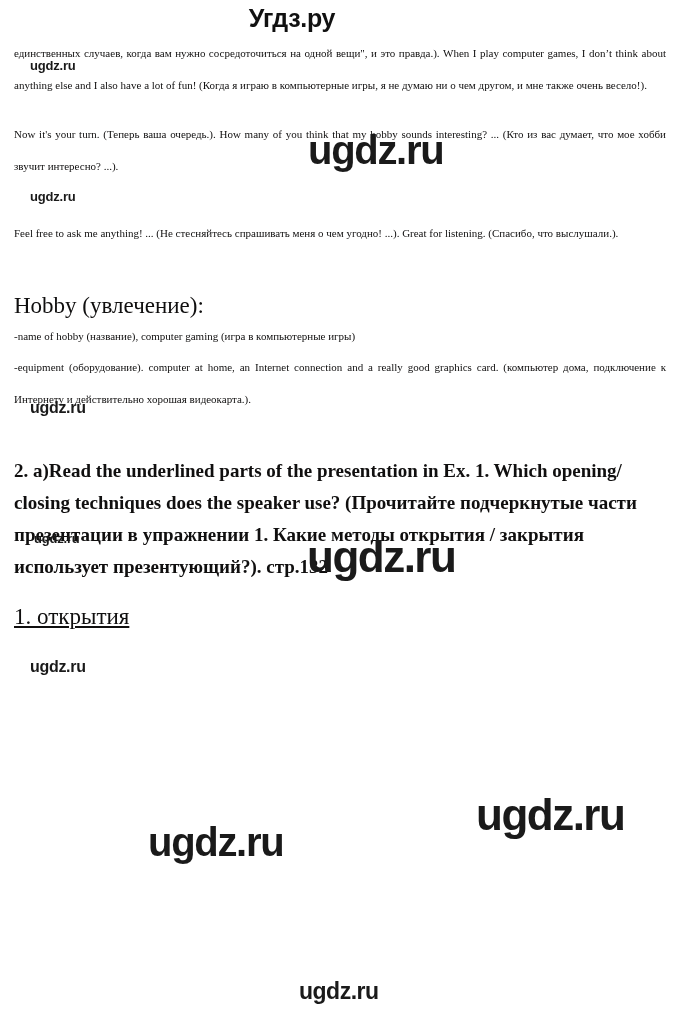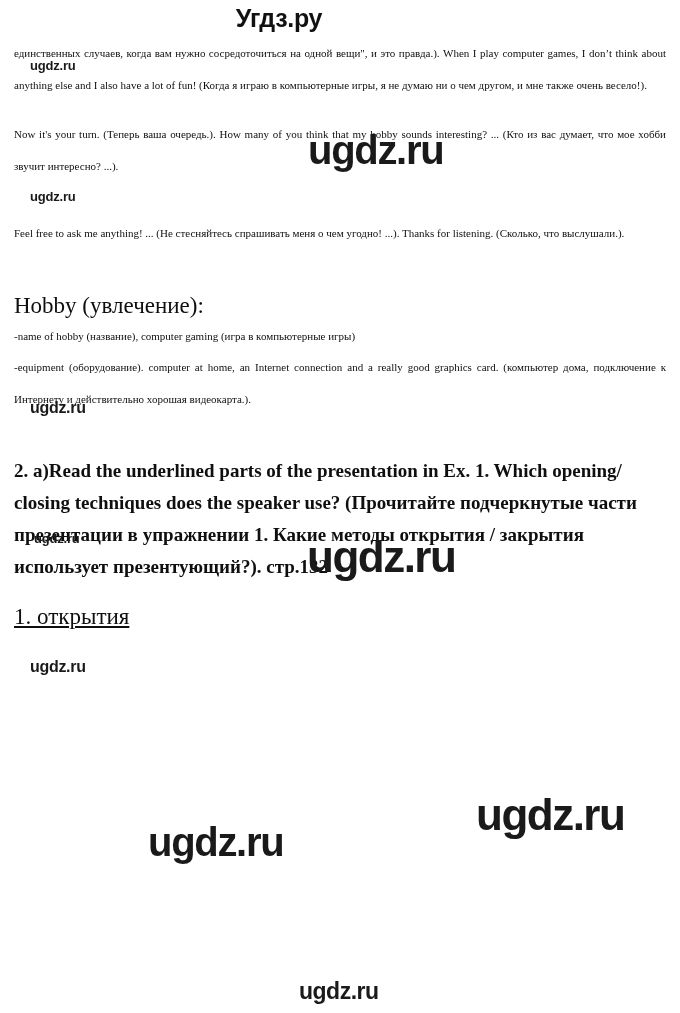--- a/index.html
+++ b/index.html
@@ -15,21 +15,21 @@
     overflow: hidden;
     font-family: "Liberation Serif", "DejaVu Serif", serif;
     color: #100f0f;
     -webkit-font-smoothing: none;
   }
 
   
   .site-logo {
     position: absolute;
     top: 4px;
-    left: 3px;
+    left: 16px;
     width: 552px;
     text-align: center;
     font-family: "Liberation Sans", "DejaVu Sans", sans-serif;
     font-weight: bold;
     font-size: 25px;
     letter-spacing: -0.3px;
     color: #111111;
   }
 
   
@@ -97,21 +97,21 @@
 
   <div class="block-gap-sm"></div>
 
   <p class="para">Now it's your turn. (Теперь ваша очередь.). How many of you think that my hobby sounds interesting? ... (Кто из вас думает, что мое хобби звучит интересно? ...).</p>
 
   <div class="block-gap-sm"></div>
 
 
   <div class="block-gap-sm"></div>
 
-  <p class="para flush">Feel free to ask me anything! ... (Не стесняйтесь спрашивать меня о чем угодно! ...). Thanks for listening. (Сколько, что выслушали.).</p>
+  <p class="para flush">Feel free to ask me anything! ... (Не стесняйтесь спрашивать меня о чем угодно! ...). Great for listening. (Спасибо, что выслушали.).</p>
 
   <div class="block-gap-lg"></div>
 
   <p class="label-line">Hobby (увлечение):</p>
 
   <p class="para flush">-name of hobby (название), computer gaming (игра в компьютерные игры)</p>
 
 
   <p class="para">-equipment (оборудование). computer at home, an Internet connection and a really good graphics card. (компьютер дома, подключение к Интернету и действительно хорошая видеокарта.).</p>
 

